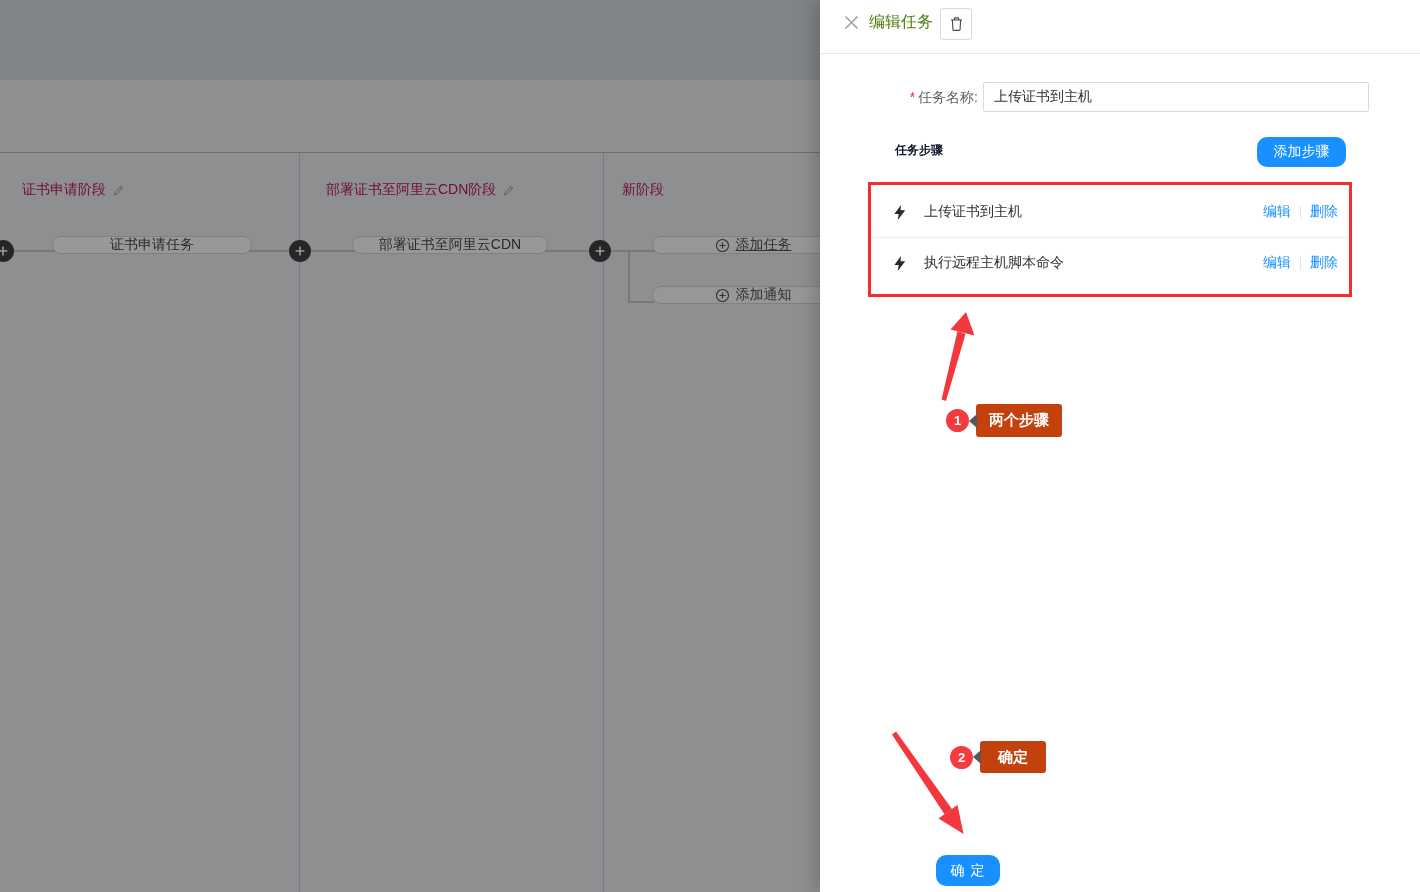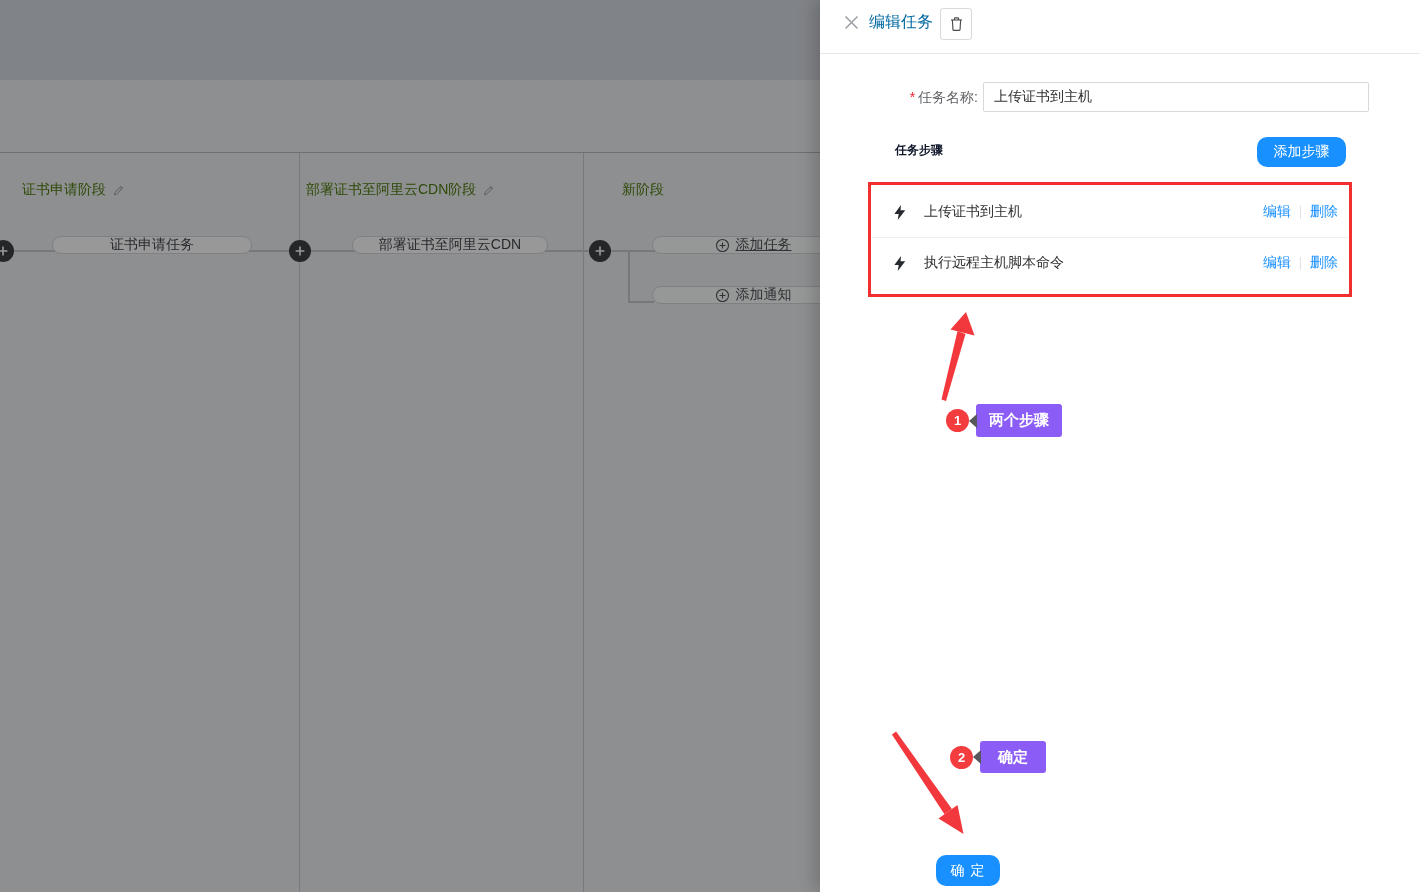--- a/index.html
+++ b/index.html
@@ -5,37 +5,37 @@
   html,body{margin:0;padding:0;}
   body{width:1420px;height:892px;overflow:hidden;font-family:"Liberation Sans","DejaVu Sans",sans-serif;}
   #app{position:relative;width:1420px;height:892px;background:#fff;}
 
   
   .page{position:absolute;inset:0;z-index:1;}
   .top-header{position:absolute;left:0;top:0;width:1420px;height:80px;background:#d6dbe2;}
   .toolbar{position:absolute;left:0;top:80px;width:1420px;height:72px;background:#edeff0;}
   .canvas{position:absolute;left:0;top:152px;width:1420px;height:740px;background:#edeff0;border-top:1px solid #b7babd;box-sizing:border-box;}
   .stage-col{position:absolute;top:0;height:740px;border-right:1px solid #c8ccd0;box-sizing:border-box;}
-  .stage-title{position:absolute;top:28px;left:22px;font-size:14px;color:#4d7c0f;display:flex;align-items:center;gap:6px;white-space:nowrap;}
+  .stage-title{position:absolute;top:28px;left:22px;font-size:14px;color:#be185d;display:flex;align-items:center;gap:6px;white-space:nowrap;}
   .pencil{width:13px;height:13px;color:#93979c;}
   .h-line,.v-line{position:absolute;background:#c6c9cc;}
   .node-pill{position:absolute;height:18px;border:1px solid #d3d6da;border-radius:15px;background:#fdfdfe;
     display:flex;align-items:center;justify-content:center;font-size:14px;color:#44474c;box-sizing:border-box;}
   .add-pill{color:#515458;gap:6px;background:#fbfcfc;}
   .plus-circle{position:absolute;width:22px;height:22px;border-radius:50%;background:#3e4042;display:flex;align-items:center;justify-content:center;}
 
   
   .mask{position:absolute;inset:0;background:rgba(0,0,0,0.40);z-index:10;}
 
   
   .drawer{position:absolute;left:820px;top:0;width:600px;height:892px;background:#fff;z-index:20;
     box-shadow:-6px 0 16px rgba(0,0,0,0.18);}
   .drawer-header{position:absolute;left:0;top:0;width:100%;height:54px;border-bottom:1px solid #e8e8e8;box-sizing:border-box;}
   .close-btn{position:absolute;left:24px;top:15px;width:15px;height:15px;cursor:pointer;color:#9b9ea3;}
-  .drawer-title{position:absolute;left:49px;top:12px;font-size:16px;color:#0369a1;font-weight:500;}
+  .drawer-title{position:absolute;left:49px;top:12px;font-size:16px;color:#4d7c0f;font-weight:500;}
   .trash-btn{position:absolute;left:120px;top:8px;width:32px;height:32px;border:1px solid #d9d9d9;border-radius:3px;
     background:#fff;display:flex;align-items:center;justify-content:center;box-sizing:border-box;color:#4a4a4a;}
   .form-label{position:absolute;left:58px;top:89px;width:100px;text-align:right;font-size:14px;color:#606266;white-space:nowrap;}
   .req{color:#f5222d;margin-right:3px;}
   .task-input{position:absolute;left:163px;top:82px;width:364px;height:28px;border:1px solid #d9d9d9;border-radius:2px;
     padding:0 10px;font-size:14px;color:#303133;box-sizing:content-box;font-family:inherit;outline:none;}
   .steps-heading{position:absolute;left:75px;top:142px;font-size:12px;font-weight:bold;color:#0f172a;font-family:Liberation Mono, monospace;}
   .btn-primary{background:#1890ff;color:#fff;border:none;border-radius:10px;font-size:14px;font-family:inherit;cursor:pointer;}
   .add-step-btn{position:absolute;left:437px;top:137px;width:89px;height:30px;}
   .step-row{position:absolute;left:74px;width:444px;height:50px;display:flex;align-items:center;}
@@ -47,21 +47,21 @@
   .row-divider{position:absolute;left:52px;top:237px;width:476px;height:1px;background:#ebeef2;}
   .confirm-btn{position:absolute;left:116px;top:855px;width:64px;height:31px;letter-spacing:1px;}
 
   
   .red-rect{position:absolute;left:868px;top:182px;width:484px;height:115px;border:3px solid #f12f2f;box-sizing:border-box;z-index:40;pointer-events:none;}
   .arrows-svg{position:absolute;left:0;top:0;width:1420px;height:892px;z-index:41;pointer-events:none;}
   .ann-badge{position:absolute;width:23px;height:23px;border-radius:50%;background:#f23c3e;color:#fff;font-size:13px;font-weight:bold;
     display:flex;align-items:center;justify-content:center;z-index:42;}
   .badge-1{left:946px;top:409px;}
   .badge-2{left:950px;top:746px;}
-  .ann-tip{position:absolute;background:#8b5cf6;color:#fff;font-size:15px;font-weight:bold;border-radius:3px;
+  .ann-tip{position:absolute;background:#c2410c;color:#fff;font-size:15px;font-weight:bold;border-radius:3px;
     display:flex;align-items:center;justify-content:center;z-index:42;}
   .ann-tip::before{content:"";position:absolute;left:-7px;top:50%;margin-top:-7px;width:0;height:0;
     border-top:7px solid transparent;border-bottom:7px solid transparent;border-right:8px solid #58585a;}
   .tip-1{left:976px;top:404px;width:86px;height:33px;}
   .tip-2{left:980px;top:741px;width:66px;height:32px;}
 </style>
 </head>
 <body>
 
 <div id="app">
@@ -74,21 +74,21 @@
 
       <div class="stage-col" style="left:0;width:300px;">
         <div class="stage-title">
           <span>证书申请阶段</span>
           <svg class="pencil" viewBox="0 0 16 16" fill="none" stroke="currentColor" stroke-width="1.2">
               <path d="M3 13.2 L3.7 10.4 L11.1 3 L13.1 5 L5.7 12.4 Z"></path>
               <path d="M10 4.1 l2 2"></path>
             </svg>
         </div>
       </div>
-      <div class="stage-col" style="left:284px;width:300px;text-align:center;">
+      <div class="stage-col" style="left:304px;width:300px;text-align:center;">
         <div class="stage-title">
           <span>部署证书至阿里云CDN阶段</span>
           <svg class="pencil" viewBox="0 0 16 16" fill="none" stroke="currentColor" stroke-width="1.2">
               <path d="M3 13.2 L3.7 10.4 L11.1 3 L13.1 5 L5.7 12.4 Z"></path>
               <path d="M10 4.1 l2 2"></path>
             </svg>
         </div>
       </div>
       <div class="stage-col" style="left:600px;width:300px;">
         <div class="stage-title">

